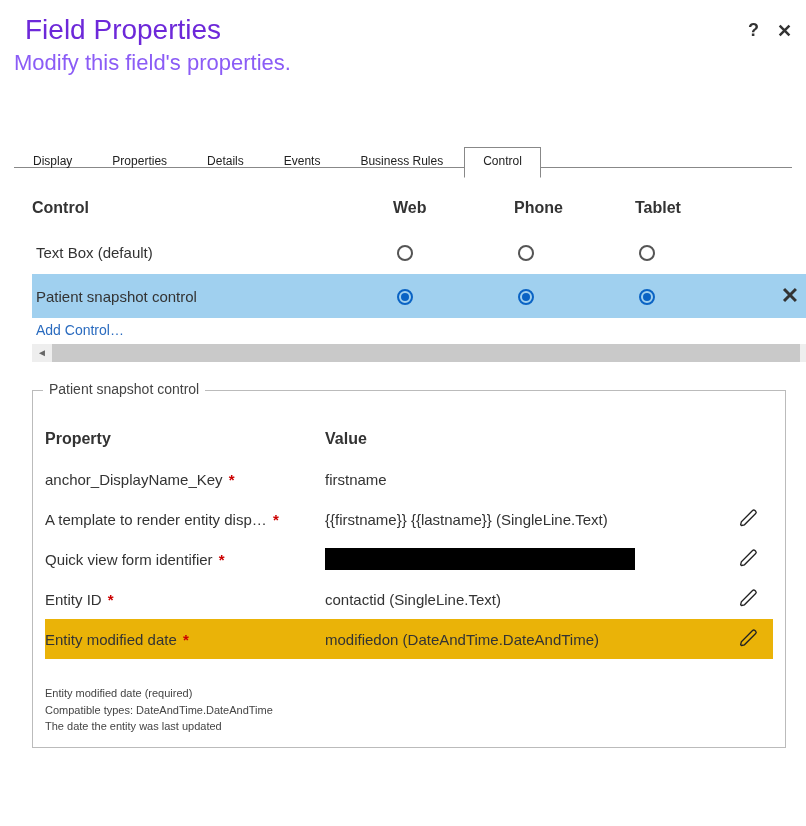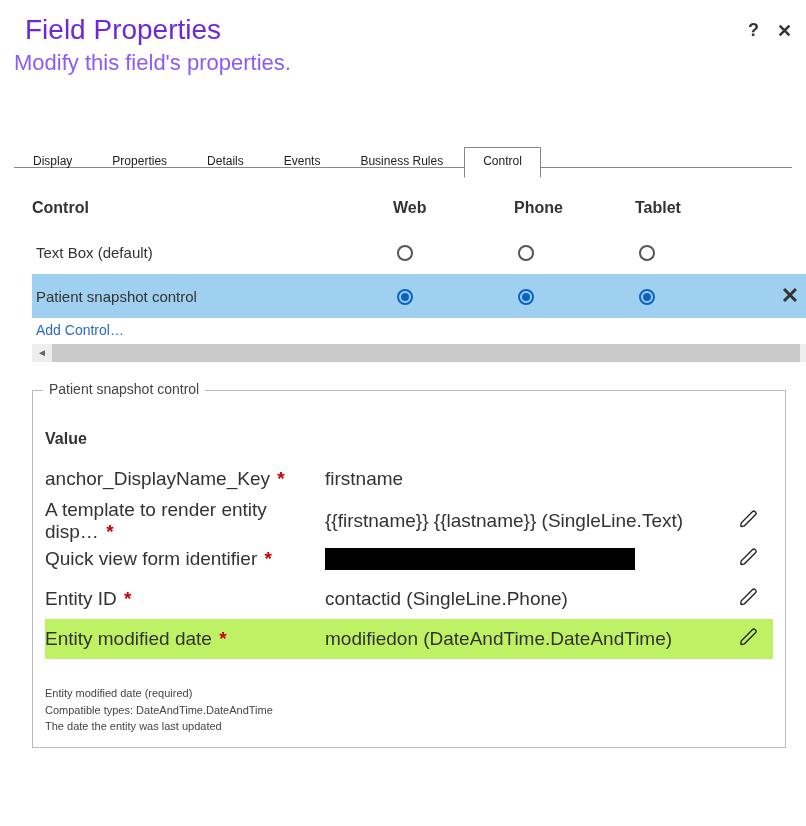--- a/index.html
+++ b/index.html
@@ -64,22 +64,22 @@
   .fieldset .legend {
     position: absolute; top: -10px; left: 10px; background: #fff; padding: 0 6px;
     font-size: 14px; color: #444;
   }
   .prop-head, .prop-row {
     display: grid;
     grid-template-columns: 280px 1fr 48px;
     align-items: center; height: 40px;
   }
   .prop-head { font-weight: 600; font-size: 16px; margin-top: 18px; }
-  .prop-row { font-size: 19px; }
-  .prop-row.sel { background: #bef264; }
+  .prop-row { font-size: 15px; }
+  .prop-row.sel { background: #eab308; }
   .req { color: #c00; font-weight: 600; margin-left: 2px; }
   .redacted { background: #000; height: 22px; width: 310px; }
   .pencil { text-align: center; }
   .pencil svg { width: 20px; height: 20px; stroke: #222; fill: none; stroke-width: 1.6; }
 
   .detail-block { margin-top: 26px; font-size: 11px; color: #444; line-height: 1.5; }
 </style>
 </head>
 <body>
 
@@ -141,20 +141,21 @@
         <div class="up">▲</div>
         <div style="flex:1"></div>
         <div class="down">▼</div>
       </div>
     </div>
 
     <div class="fieldset">
       <div class="legend">Patient snapshot control</div>
 
       <div class="prop-head">
+        <div>Property</div>
         <div>Value</div>
         <div></div>
       </div>
       <div id="prop-rows">
           <div class="prop-row">
             <div><span>anchor_DisplayName_Key</span><span class="req"> *</span></div>
             <div>firstname</div>
             <div class="pencil"></div>
           </div>
           <div class="prop-row">
@@ -168,21 +169,21 @@
             <div><span>Quick view form identifier</span><span class="req"> *</span></div>
             <div>
               <div class="redacted"></div>
             </div>
             <div class="pencil"><svg viewBox="0 0 24 24">
                 <path d="M3 21l3.5-.8L20 6.7a2 2 0 0 0 0-2.8l-.9-.9a2 2 0 0 0-2.8 0L2.8 16.5 2 20z"></path>
               </svg></div>
           </div>
           <div class="prop-row">
             <div><span>Entity ID</span><span class="req"> *</span></div>
-            <div>contactid (SingleLine.Phone)</div>
+            <div>contactid (SingleLine.Text)</div>
             <div class="pencil"><svg viewBox="0 0 24 24">
                 <path d="M3 21l3.5-.8L20 6.7a2 2 0 0 0 0-2.8l-.9-.9a2 2 0 0 0-2.8 0L2.8 16.5 2 20z"></path>
               </svg></div>
           </div>
           <div class="prop-row sel">
             <div><span>Entity modified date</span><span class="req"> *</span></div>
             <div>modifiedon (DateAndTime.DateAndTime)</div>
             <div class="pencil"><svg viewBox="0 0 24 24">
                 <path d="M3 21l3.5-.8L20 6.7a2 2 0 0 0 0-2.8l-.9-.9a2 2 0 0 0-2.8 0L2.8 16.5 2 20z"></path>
               </svg></div>

